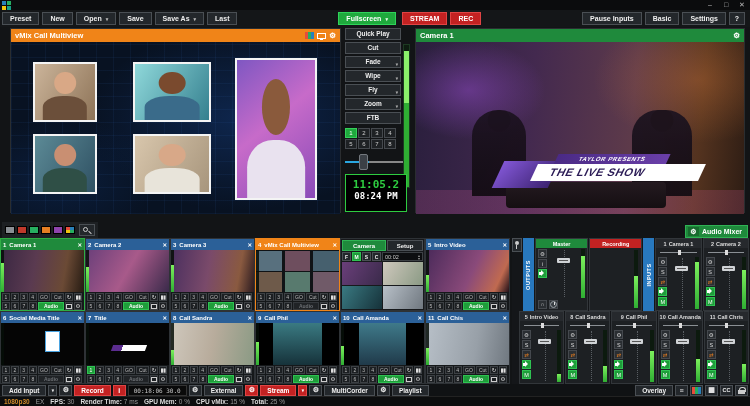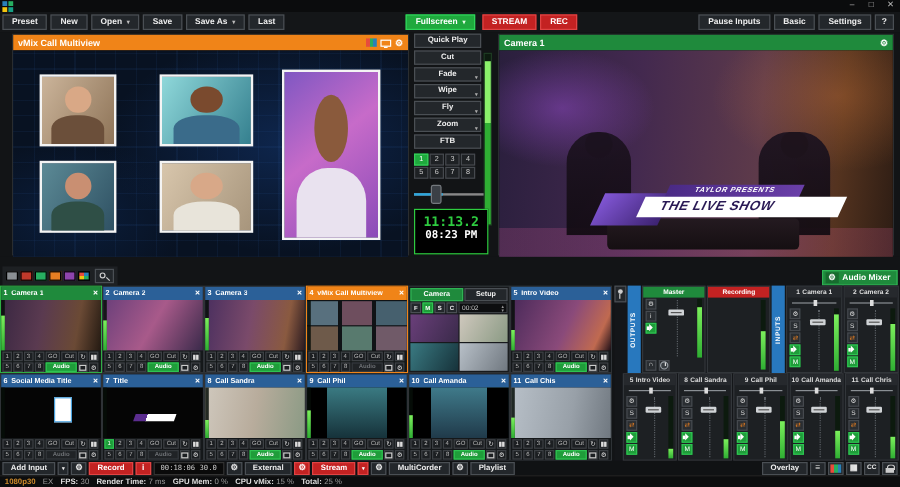--- a/index.html
+++ b/index.html
@@ -292,22 +292,22 @@
         <span>6</span>
         <span>7</span>
         <span>8</span>
       </div>
       <div class="tbar">
         <i class="track"></i>
           <i class="blue"></i>
           <i class="handle"></i>
       </div>
       <div class="clock">
-        <span class="t1">11:13.2</span>
-        <span class="t2">08:23 PM</span>
+        <span class="t1">11:05.2</span>
+        <span class="t2">08:24 PM</span>
       </div>
     </div>
 
     <div class="panel program-panel">
       <div class="panel-header green">
         <span>Camera 1</span>
         <span class="ph-icons">
             <span class="u">⚙</span>
           </span>
       </div>

